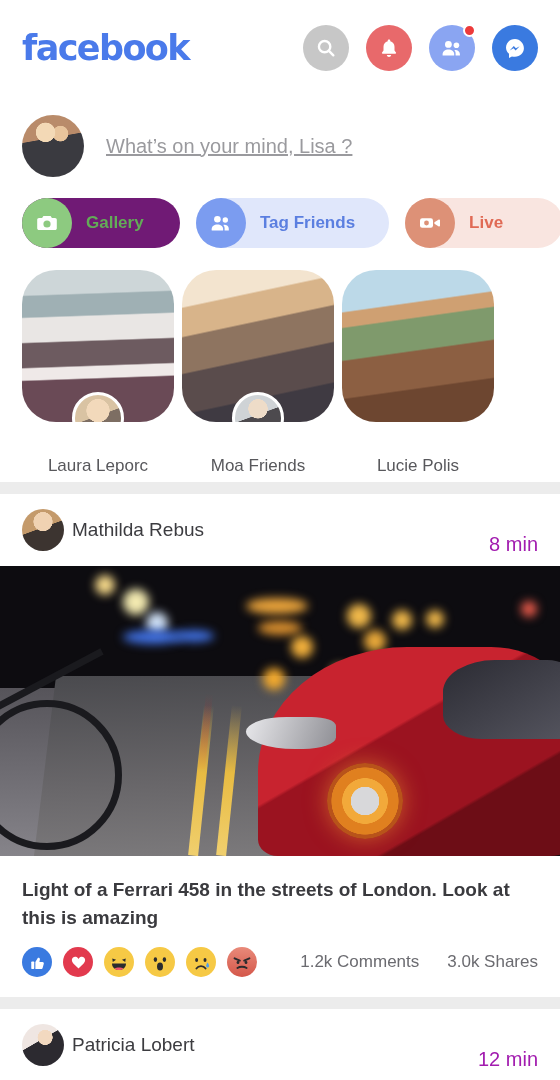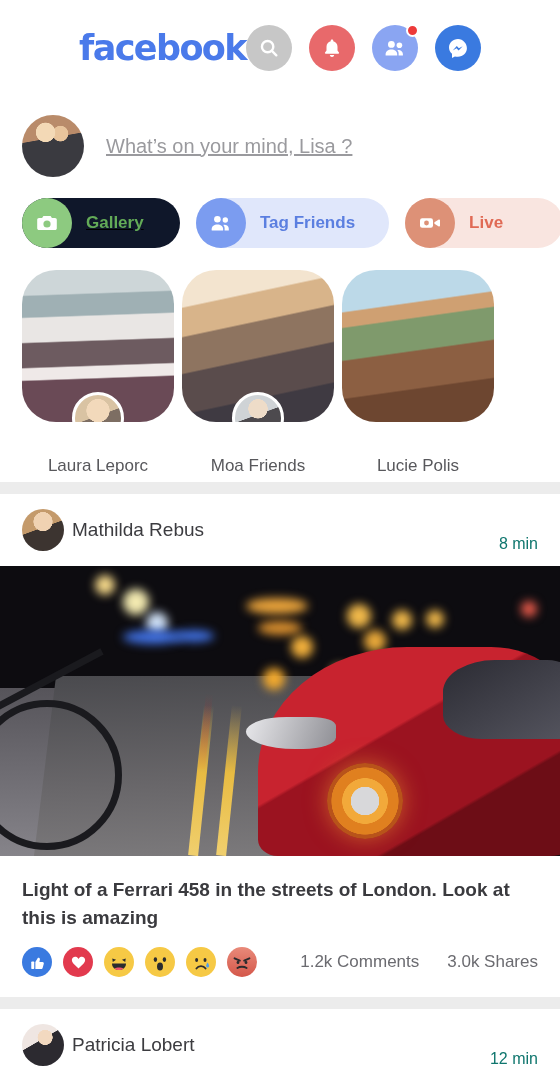--- a/index.html
+++ b/index.html
@@ -9,21 +9,21 @@
     background: #ececec;
     overflow: hidden;
   }
   .app { width: 560px; height: 1080px; position: relative; background: #ececec; }
 
   
   .top-card { background: #ffffff; padding-bottom: 6px; }
 
   .header {
     height: 96px; display: flex; align-items: center;
-    padding: 0 22px 0 22px; justify-content: center;
+    padding: 0 22px 0 22px; justify-content: space-between;
   }
   .logo {
     font-size: 35px; font-weight: bold; color: #4a7aea;
     letter-spacing: -1.6px; font-family: "DejaVu Sans", sans-serif;
   }
   .header-icons { display: flex; align-items: center; gap: 17px; }
   .hicon {
     width: 46px; height: 46px; border-radius: 50%;
     display: flex; align-items: center; justify-content: center;
     position: relative;
@@ -56,21 +56,21 @@
   .pill-row { display: flex; gap: 16px; padding: 10px 22px 0 22px; overflow: hidden; }
   .pill {
     display: flex; align-items: center; border-radius: 26px;
     height: 50px; padding-right: 34px; flex: 0 0 auto;
   }
   .pill-icon {
     width: 50px; height: 50px; border-radius: 50%;
     display: flex; align-items: center; justify-content: center; flex: 0 0 50px;
   }
   .pill-label { font-size: 17px; font-weight: bold; margin-left: 14px; white-space: nowrap; }
-  .pill.gallery { background: #0f172a; min-width: 158px; text-decoration: underline; }
+  .pill.gallery { background: #701a75; min-width: 158px; }
   .pill.gallery .pill-icon { background: #8dca80; }
   .pill.gallery .pill-label { color: #63ab57; }
   .pill.tag { background: #e0e7fb; min-width: 182px; }
   .pill.tag .pill-icon { background: #7b9cf0; }
   .pill.tag .pill-label { color: #5b7fe0; }
   .pill.live { background: #f9e5e0; min-width: 158px; }
   .pill.live .pill-icon { background: #dd9177; }
   .pill.live .pill-label { color: #e06a55; }
 
   
@@ -110,21 +110,21 @@
     display: flex; align-items: center; padding: 16px 22px; height: 72px;
   }
   .post-av { width: 42px; height: 42px; border-radius: 50%; flex: 0 0 42px; overflow: hidden; }
   .av-mathilda { background:
       radial-gradient(circle at 50% 30%, #f0d2b2 0 26%, transparent 27%),
       linear-gradient(160deg, #c49a6b 0 45%, #3c3430 46% 100%); }
   .av-patricia { background:
       radial-gradient(circle at 55% 32%, #f2d9c0 0 20%, transparent 21%),
       linear-gradient(150deg, #efe6e2 0 40%, #2c2a30 41% 100%); }
   .post-name { margin-left: 8px; font-size: 19px; color: #3c3c40; flex: 1; }
-  .post-time { font-size: 16px; color: #0f766e; margin-top: 28px; }
+  .post-time { font-size: 20px; color: #a21caf; margin-top: 28px; }
 
   .post-media { width: 100%; height: 290px; position: relative; overflow: hidden;
     background: #0d0c10; }
   .road {
     position: absolute; left: 8%; bottom: 0; width: 52%; height: 62%;
     background: linear-gradient(178deg, #4a4a4e 0%, #69676a 60%, #7c7a7c 100%);
     transform: skewX(-7deg);
   }
   .sidewalk {
     position: absolute; left: 0; bottom: 0; width: 30%; height: 58%;

